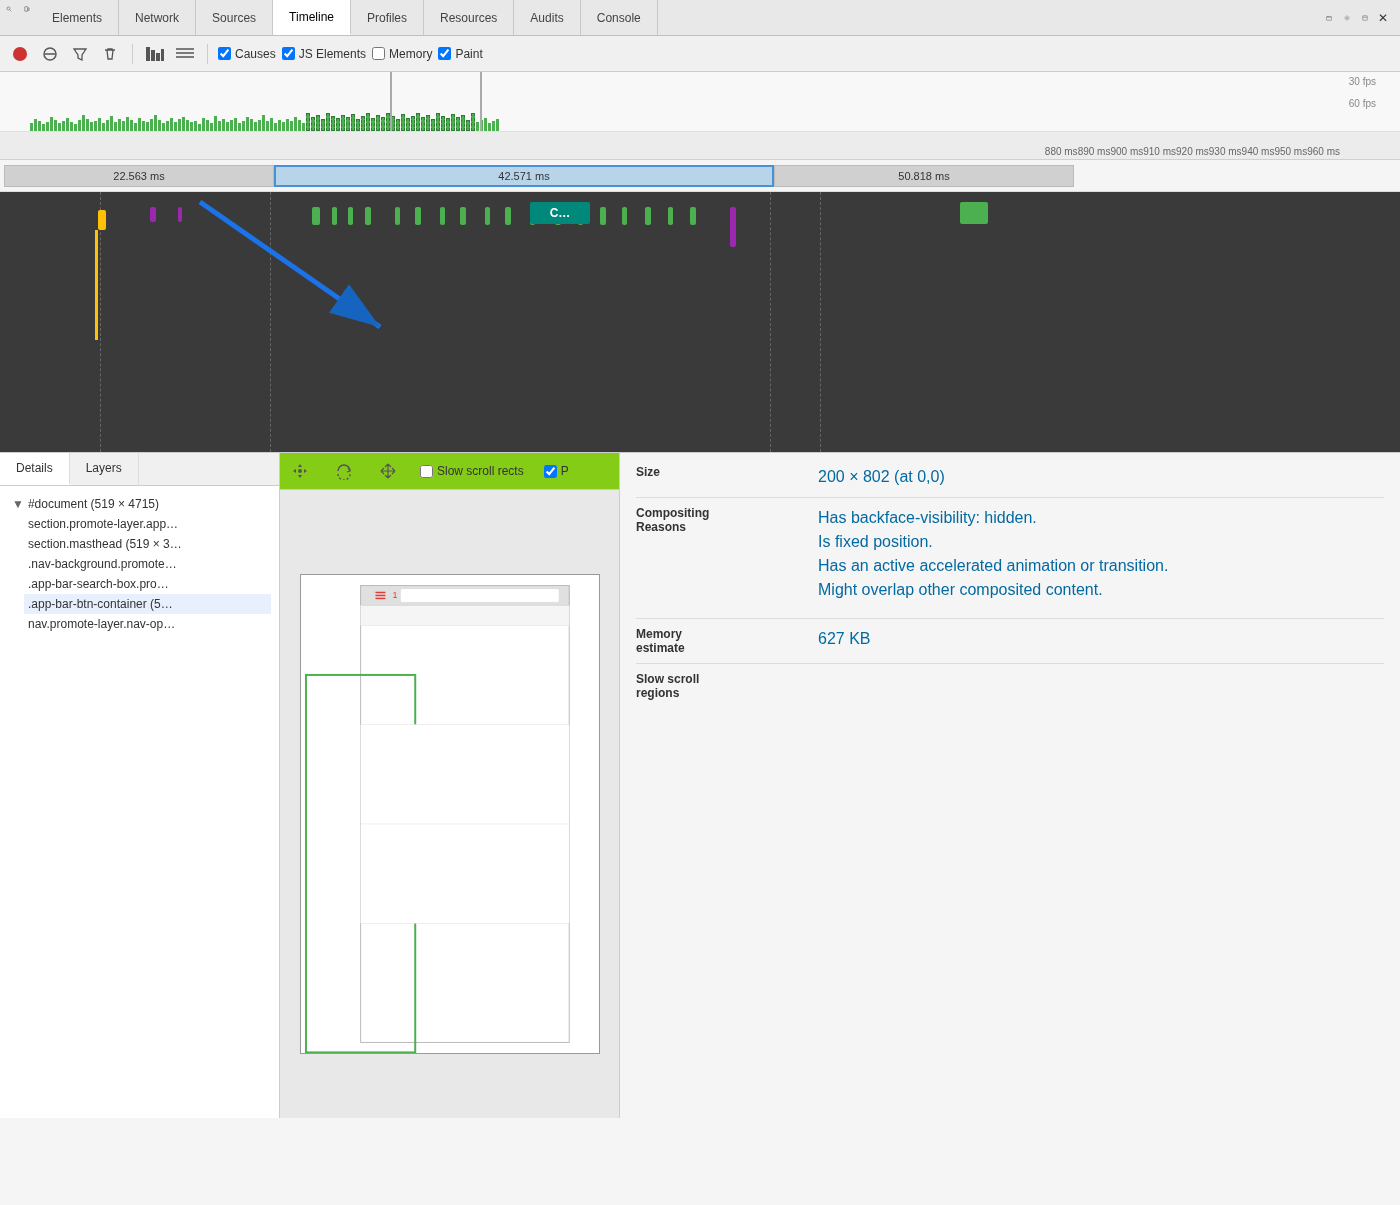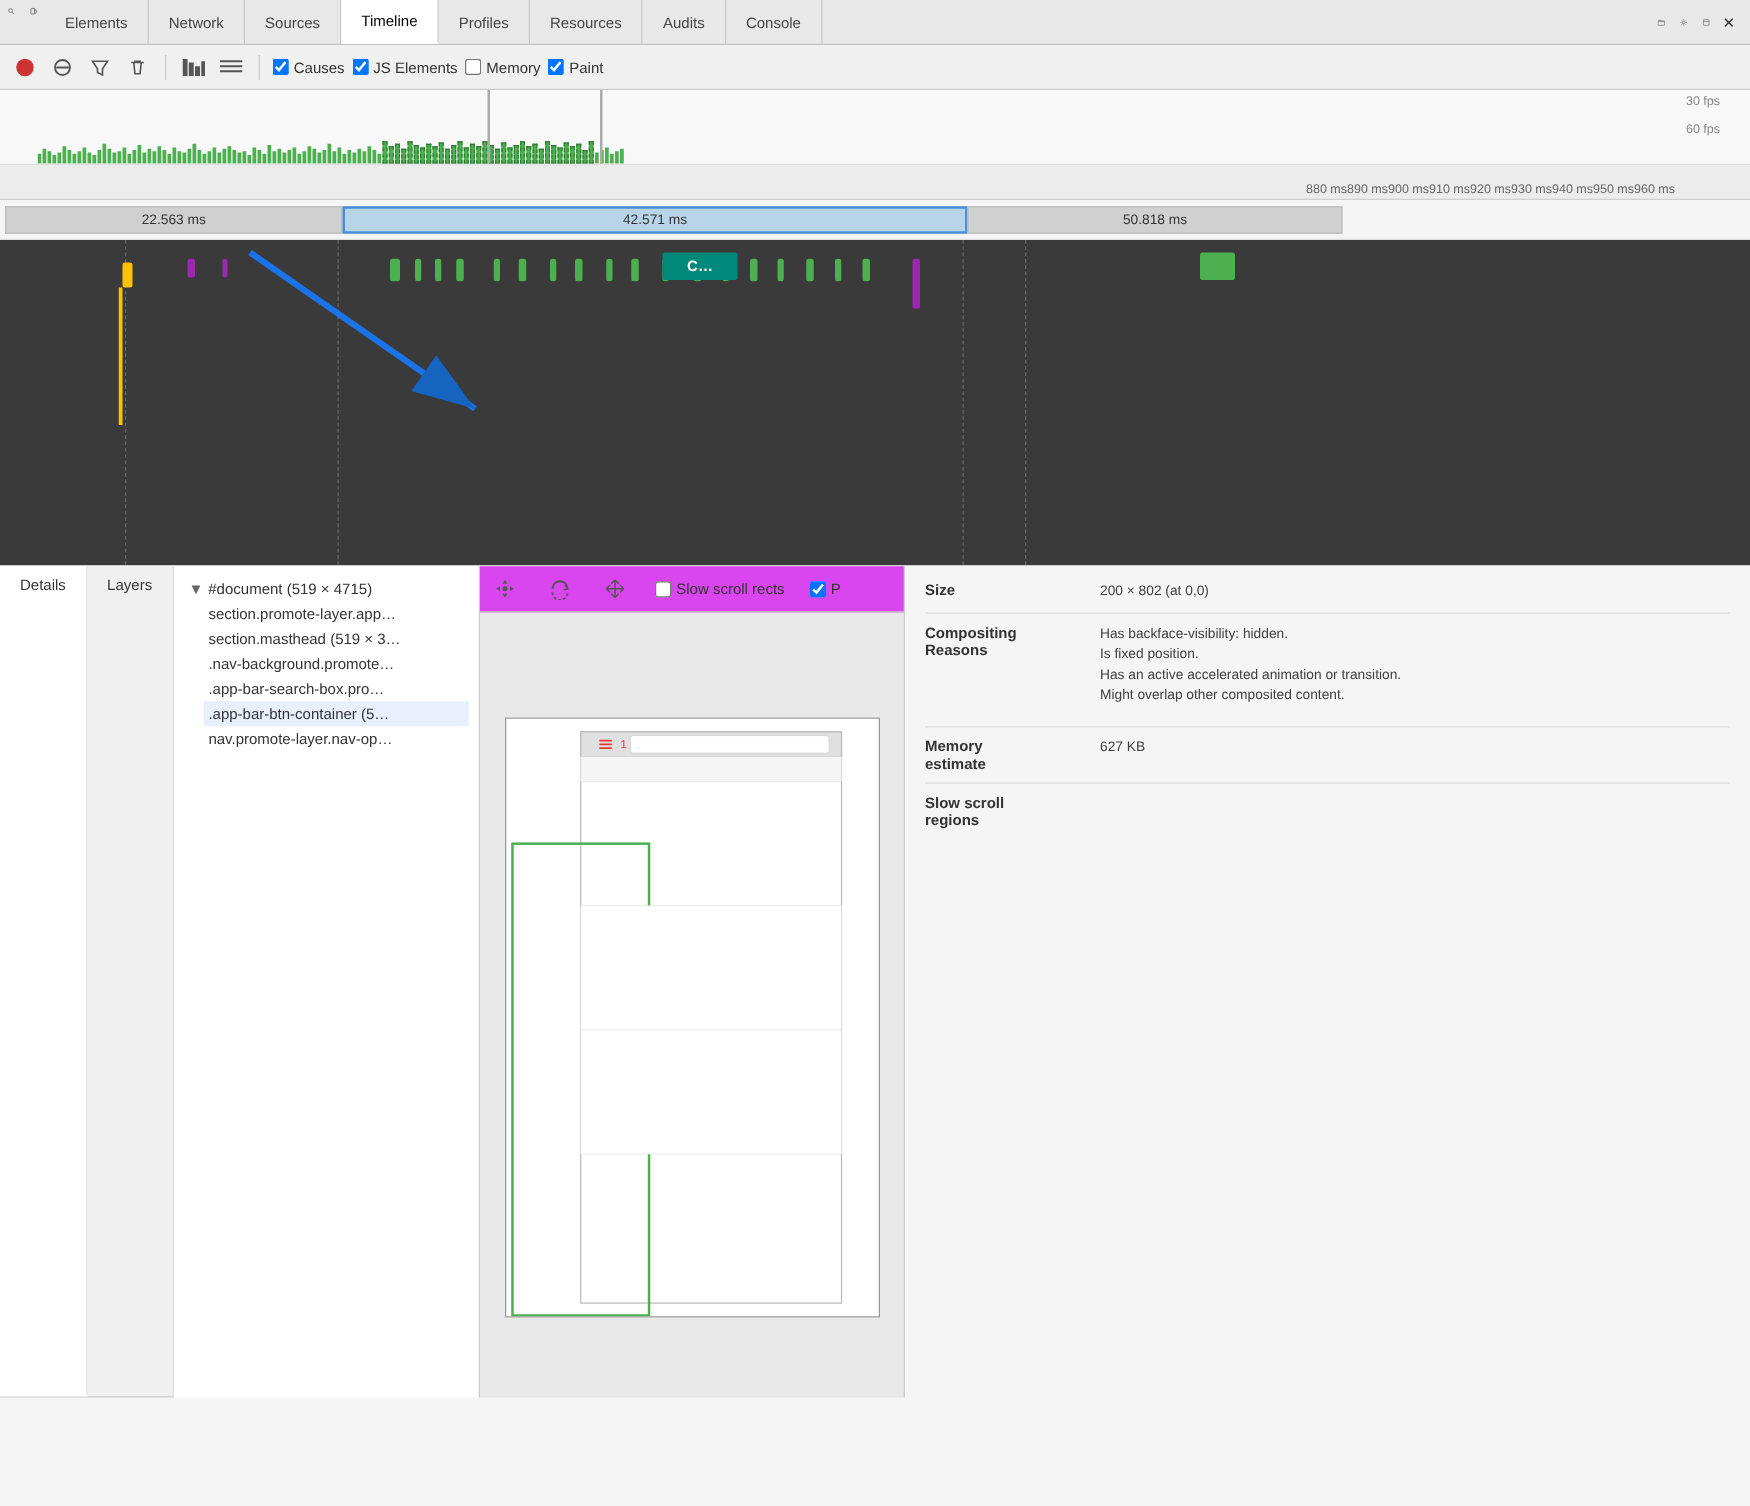--- a/index.html
+++ b/index.html
@@ -38,44 +38,44 @@
     .event-purple { background: #9c27b0; }
     .event-yellow { background: #ffc107; }
 
     
     .arrow-overlay { position: absolute; top: 0; left: 0; pointer-events: none; }
 
     
     .bottom-panel { display: flex; height: 665px; background: #f5f5f5; }
 
     
-    .layers-panel { width: 384px; border-right: 1px solid #ccc; background: #fff; display: flex; flex-direction: row; }
+    .layers-panel { width: 280px; border-right: 1px solid #ccc; background: #fff; display: flex; flex-direction: column; }
     .panel-tabs { display: flex; border-bottom: 1px solid #ccc; background: #f0f0f0; }
     .panel-tab { padding: 8px 16px; cursor: pointer; font-size: 12px; border-right: 1px solid #ddd; }
     .panel-tab.active { background: #fff; border-bottom: 2px solid #fff; }
     .tree-content { padding: 8px; overflow-y: auto; flex: 1; }
     .tree-item { padding: 3px 4px; font-size: 12px; color: #333; cursor: pointer; }
     .tree-item.selected { background: #e8f0fe; }
     .tree-root { display: flex; align-items: center; gap: 4px; }
     .tree-arrow { color: #666; }
     .tree-children { padding-left: 16px; }
 
     
     .preview-panel { width: 340px; border-right: 1px solid #ccc; background: #e8e8e8; display: flex; flex-direction: column; }
-    .preview-toolbar { display: flex; align-items: center; gap: 20px; padding: 6px 8px; border-bottom: 1px solid #ccc; background: #d946ef; }
+    .preview-toolbar { display: flex; align-items: center; gap: 20px; padding: 6px 8px; border-bottom: 1px solid #ccc; background: #84cc16; }
     .preview-toolbar-btn { width: 24px; height: 24px; display: flex; align-items: center; justify-content: center; cursor: pointer; color: #555; }
     .preview-checkbox { display: flex; align-items: center; gap: 4px; font-size: 12px; }
     .preview-area { flex: 1; display: flex; align-items: center; justify-content: center; position: relative; }
 
     
     .properties-panel { flex: 1; background: #f5f5f5; }
     .properties-section { padding: 12px 16px; }
     .prop-row { display: flex; margin-bottom: 8px; }
     .prop-label { width: 140px; font-weight: 600; font-size: 12px; color: #333; }
-    .prop-value { flex: 1; font-size: 11px; color: #404040; line-height: 1.5; }
+    .prop-value { flex: 1; font-size: 16px; color: #0369a1; line-height: 1.5; margin-left: 42px; }
     .prop-divider { border: none; border-top: 1px solid #ddd; margin: 8px 0; }
 
     
     .v-line { position: absolute; top: 0; bottom: 0; width: 1px; border-left: 1px dashed #666; }
   </style>
 </head>
 <body>
 
 <div class="devtools-nav">
   <div class="nav-tab-icon">

